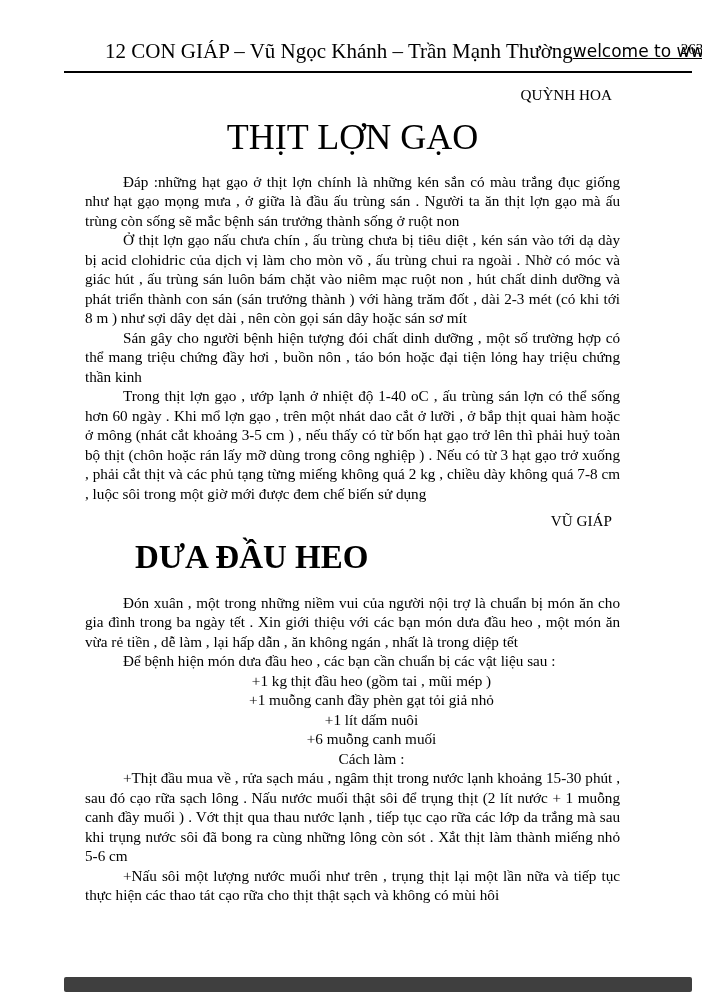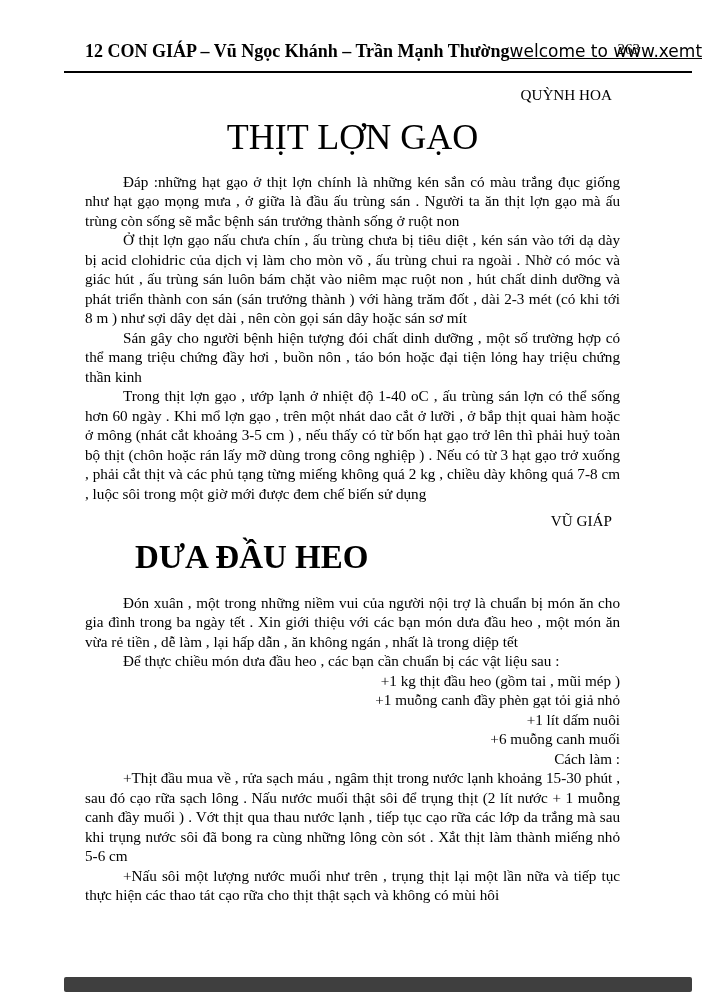--- a/index.html
+++ b/index.html
@@ -11,24 +11,25 @@
     font-family:"Liberation Serif", serif;
     overflow:hidden;
   }
   .hdr{
     display:flex;
     justify-content:space-between;
     align-items:flex-end;
     margin:42px 7px 0 85px;
   }
   .hdr-left{
-    font-weight:bold;
-    font-size:18px;
+    font-weight:normal;
+    font-size:21px;
     line-height:19px;
     white-space:nowrap;
+    margin-left:20px;
   }
   .hdr-right{
     position:relative;
     font-family:"DejaVu Sans", sans-serif;
     font-size:17px;
     line-height:19px;
     white-space:nowrap;
   }
   .hdr-right .url{
     text-decoration:underline;
@@ -73,21 +74,21 @@
     font-weight:bold;
     text-align:left;
   }
   .para{
     margin:0;
     text-indent:38px;
   }
   .plain{
     margin:0;
     padding-left:38px;
-    text-align:right;
+    text-align:center;
   }
   .scan-bar{
     position:absolute;
     left:64px;
     top:977px;
     width:628px;
     height:15px;
     background:#3f3f3f;
     border-radius:2px;
   }
@@ -116,21 +117,21 @@
     <p class="para">Đáp :những hạt gạo ở thịt lợn chính là những kén sắn có màu trắng đục giống như hạt gạo mọng mưa , ở giữa là đầu ấu trùng sán . Người ta ăn thịt lợn gạo mà ấu trùng còn sống sẽ mắc bệnh sán trưởng thành sống ở ruột non</p>
     <p class="para">Ở thịt lợn gạo nấu chưa chín , ấu trùng chưa bị tiêu diệt , kén sán vào tới dạ dày bị acid clohidric của dịch vị làm cho mòn võ , ấu trùng chui ra ngoài . Nhờ có móc và giác hút , ấu trùng sán luôn bám chặt vào niêm mạc ruột non , hút chất dinh dưỡng và phát triển thành con sán (sán trưởng thành ) với hàng trăm đốt , dài 2-3 mét (có khi tới 8 m ) như sợi dây dẹt dài , nên còn gọi sán dây hoặc sán sơ mít</p>
     <p class="para">Sán gây cho người bệnh hiện tượng đói chất dinh dưỡng , một số trường hợp có thể mang triệu chứng đầy hơi , buồn nôn , táo bón hoặc đại tiện lỏng hay triệu chứng thần kinh</p>
     <p class="para">Trong thịt lợn gạo , ướp lạnh ở nhiệt độ 1-40 oC , ấu trùng sán lợn có thể sống hơn 60 ngày . Khi mổ lợn gạo , trên một nhát dao cắt ở lưỡi , ở bắp thịt quai hàm hoặc ở mông (nhát cắt khoảng 3-5 cm ) , nếu thấy có từ bốn hạt gạo trở lên thì phải huỷ toàn bộ thịt (chôn hoặc rán lấy mỡ dùng trong công nghiệp ) . Nếu có từ 3 hạt gạo trở xuống , phải cắt thịt và các phủ tạng từng miếng không quá 2 kg , chiều dày không quá 7-8 cm , luộc sôi trong một giờ mới được đem chế biến sử dụng</p>
 
     <p class="byline">VŨ GIÁP</p>
 
     <h2 class="t2">DƯA ĐẦU HEO</h2>
 
     <p class="para">Đón xuân , một trong những niềm vui của người nội trợ là chuẩn bị món ăn cho gia đình trong ba ngày tết . Xin giới thiệu với các bạn món dưa đầu heo , một món ăn vừa rẻ tiền , dễ làm , lại hấp dẫn , ăn không ngán , nhất là trong diệp tết</p>
-    <p class="para">Để thực chiều món dưa đầu heo , các bạn cần chuẩn bị các vật liệu sau :</p>
+    <p class="para">Để bệnh hiện món dưa đầu heo , các bạn cần chuẩn bị các vật liệu sau :</p>
 
     <p class="plain">+1 kg thịt đầu heo (gồm tai , mũi mép )</p>
     <p class="plain">+1 muỗng canh đầy phèn gạt tỏi giả nhỏ</p>
     <p class="plain">+1 lít dấm nuôi</p>
     <p class="plain">+6 muỗng canh muối</p>
 
     <p class="plain">Cách làm :</p>
 
     <p class="para">+Thịt đầu mua về , rửa sạch máu , ngâm thịt trong nước lạnh khoảng 15-30 phút , sau đó cạo rữa sạch lông . Nấu nước muối thật sôi để trụng thịt (2 lít nước + 1 muỗng canh đầy muối ) . Vớt thịt qua thau nước lạnh , tiếp tục cạo rữa các lớp da trắng mà sau khi trụng nước sôi đã bong ra cùng những lông còn sót . Xắt thịt làm thành miếng nhỏ 5-6 cm</p>
     <p class="para">+Nấu sôi một lượng nước muối như trên , trụng thịt lại một lần nữa và tiếp tục thực hiện các thao tát cạo rữa cho thịt thật sạch và không có mùi hôi</p>

